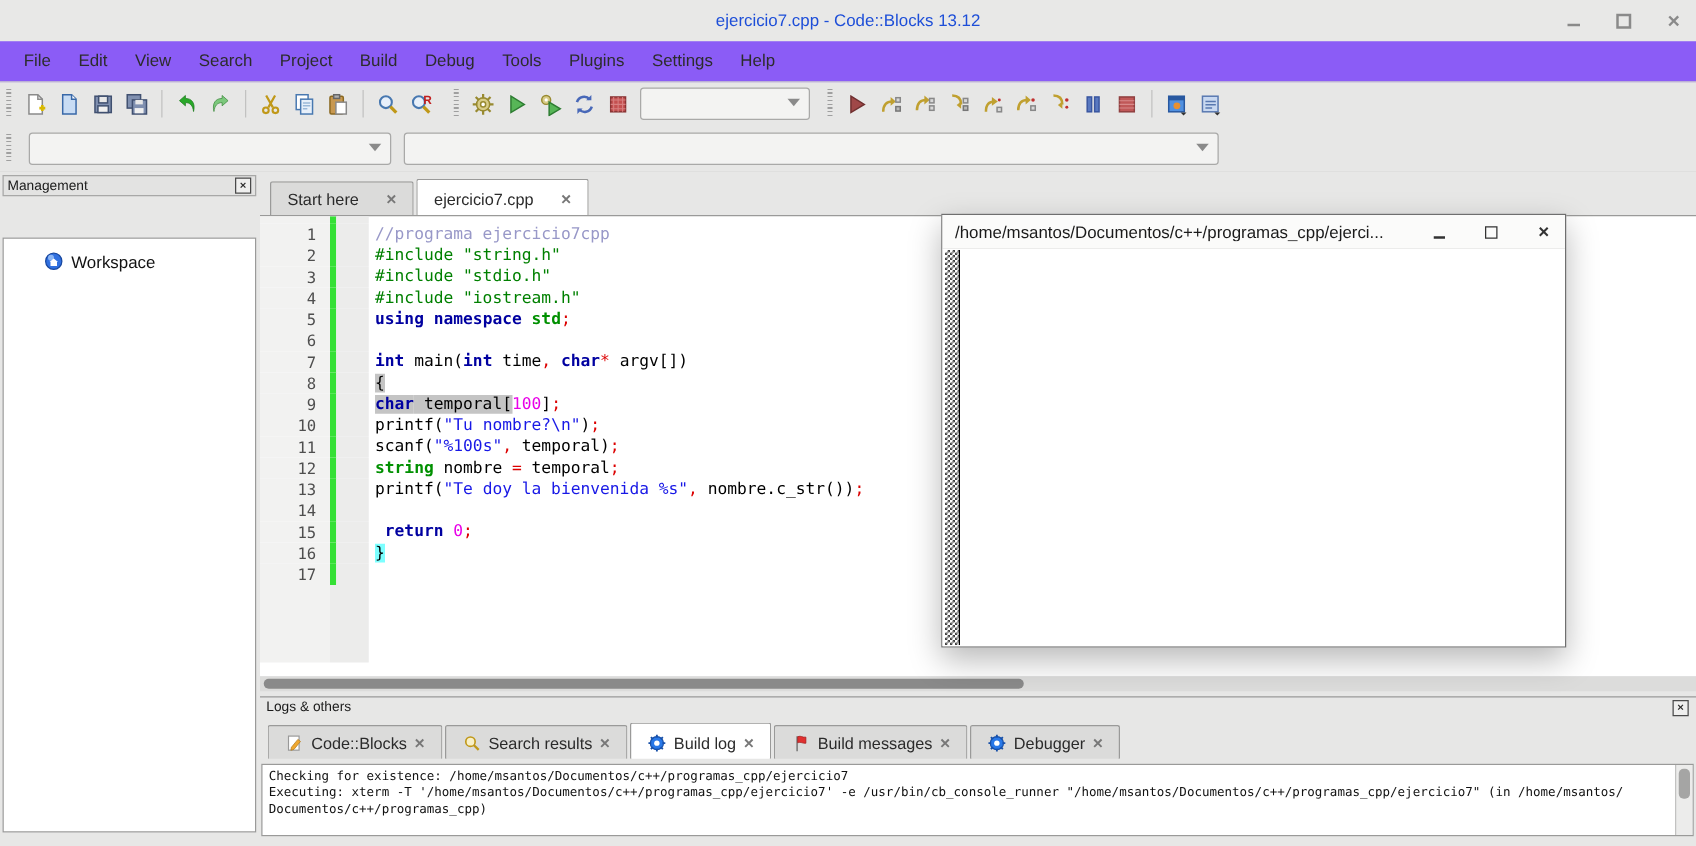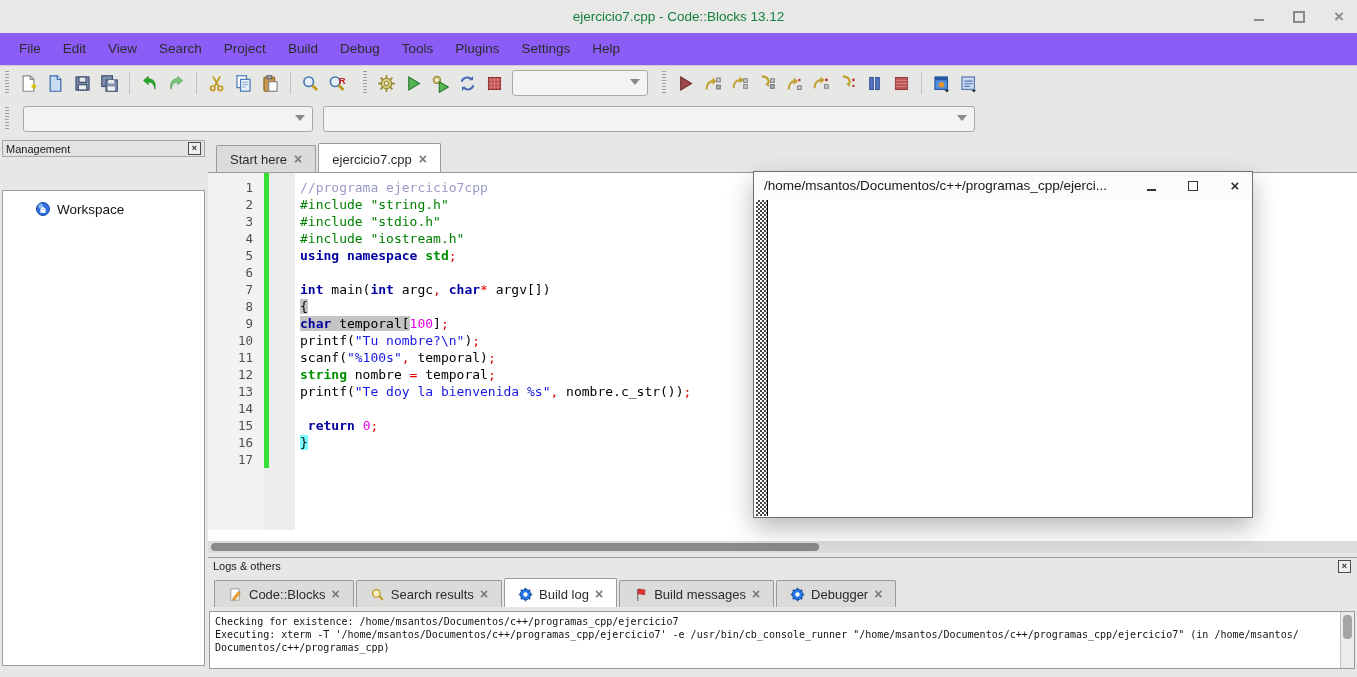--- a/index.html
+++ b/index.html
@@ -1,21 +1,21 @@
 <!DOCTYPE html>
 <html><head>
 <meta charset="utf-8">
 <style>
   html,body{margin:0;padding:0;background:#b0b0b0;}
   .app{position:relative;width:1357px;height:677px;background:#E7E7E6;overflow:hidden;
        font-family:"Liberation Sans",sans-serif;color:#222;}
   
   .titlebar{position:absolute;left:0;top:0;right:0;height:33px;background:#E8E8E7;}
   .titlebar .title{position:absolute;left:0;right:0;top:0;line-height:33px;text-align:center;
-       font-size:13.5px;color:#15803d;}
+       font-size:13.5px;color:#1d4ed8;}
   .winbtns{position:absolute;right:10px;top:0;height:33px;display:flex;align-items:center;gap:24px;}
   .wb{width:16px;height:16px;display:flex;align-items:center;justify-content:center;color:#8a8a8a;}
   .wb-min i{display:block;width:10px;height:2px;background:#8a8a8a;margin-top:6px;}
   .wb-max i{display:block;width:8px;height:8px;border:2px solid #8a8a8a;}
   .wb-close{font-size:17px;font-weight:bold;color:#8a8a8a;line-height:16px;}
   
   .menubar{position:absolute;left:0;top:33px;right:0;height:32px;display:flex;align-items:center;
        padding-left:8px;border-bottom:1px solid #cdcdcc;background:#8b5cf6;}
   .menu-item{padding:0 11px;font-size:13.5px;color:#2c2c2c;line-height:32px;cursor:default;}
   
@@ -44,21 +44,21 @@
        justify-content:center;font-size:9px;font-weight:bold;color:#2a2a2a;line-height:9px;background:#EFEFEE;}
   .mgmt-tabs{display:flex;align-items:flex-end;height:30px;margin-top:5px;padding-left:5px;}
   .tab{border:1px solid #9a9a99;border-bottom:none;background:#DBDBDA;color:#2b2b2b;
        font-size:13px;padding:4px 13px 4px 13px;border-radius:2px 2px 0 0;margin-right:2px;height:18px;}
   .tab.active{background:#FFFFFF;position:relative;z-index:2;padding-top:6px;}
   .mgmt-tree{position:absolute;left:0;top:50px;right:0;bottom:0;background:#fff;border:1px solid #9a9a99;}
   .tree-item{display:flex;align-items:center;gap:6px;margin:10px 0 0 32px;font-size:13.5px;color:#111;}
   .tree-item svg{width:16px;height:16px;}
   
   .ed-tabbar{position:absolute;left:208px;top:5px;height:30px;display:flex;align-items:flex-end;padding-left:8px;}
-  .ed-tab{display:flex;align-items:center;gap:7px;}
+  .ed-tab{display:flex;align-items:center;gap:22px;}
   .tab-close{font-size:14px;font-weight:bold;color:#787878;line-height:12px;}
   .ed-body{position:absolute;left:208px;top:35px;right:0;height:368px;background:#fff;
        border-top:1px solid #9a9a99;overflow:hidden;}
   .cl{display:flex;height:17px;line-height:17px;font-family:"DejaVu Sans Mono",monospace;font-size:13px;}
   .cl .ln{width:56px;background:#F2F2F1;color:#4f4f4f;text-align:right;padding-right:11px;
        box-sizing:border-box;font-size:12.5px;}
   .cl .chg{width:5px;background:var(--chg);}
   .cl .fold{width:26px;background:#ECECEB;}
   .cl .codetext{padding-left:5px;white-space:pre;color:#000;}
   .cl.filler{height:62px;}
@@ -485,21 +485,21 @@
         <div class="cl">
           <span class="ln">6</span>
           <span class="chg"></span>
           <span class="fold"></span>
           <span class="codetext"></span>
         </div>
         <div class="cl">
           <span class="ln">7</span>
           <span class="chg"></span>
           <span class="fold"></span>
-          <span class="codetext"><span class="kw">int</span><span class="pl"> main(</span><span class="kw">int</span><span class="pl"> argc</span><span class="op">,</span><span class="pl"> </span><span class="kw">char</span><span class="op">*</span><span class="pl"> argv[])</span></span>
+          <span class="codetext"><span class="kw">int</span><span class="pl"> main(</span><span class="kw">int</span><span class="pl"> time</span><span class="op">,</span><span class="pl"> </span><span class="kw">char</span><span class="op">*</span><span class="pl"> argv[])</span></span>
         </div>
         <div class="cl">
           <span class="ln">8</span>
           <span class="chg"></span>
           <span class="fold"></span>
           <span class="codetext"><span class="pl hl-sel">{</span></span>
         </div>
         <div class="cl">
           <span class="ln">9</span>
           <span class="chg"></span>

